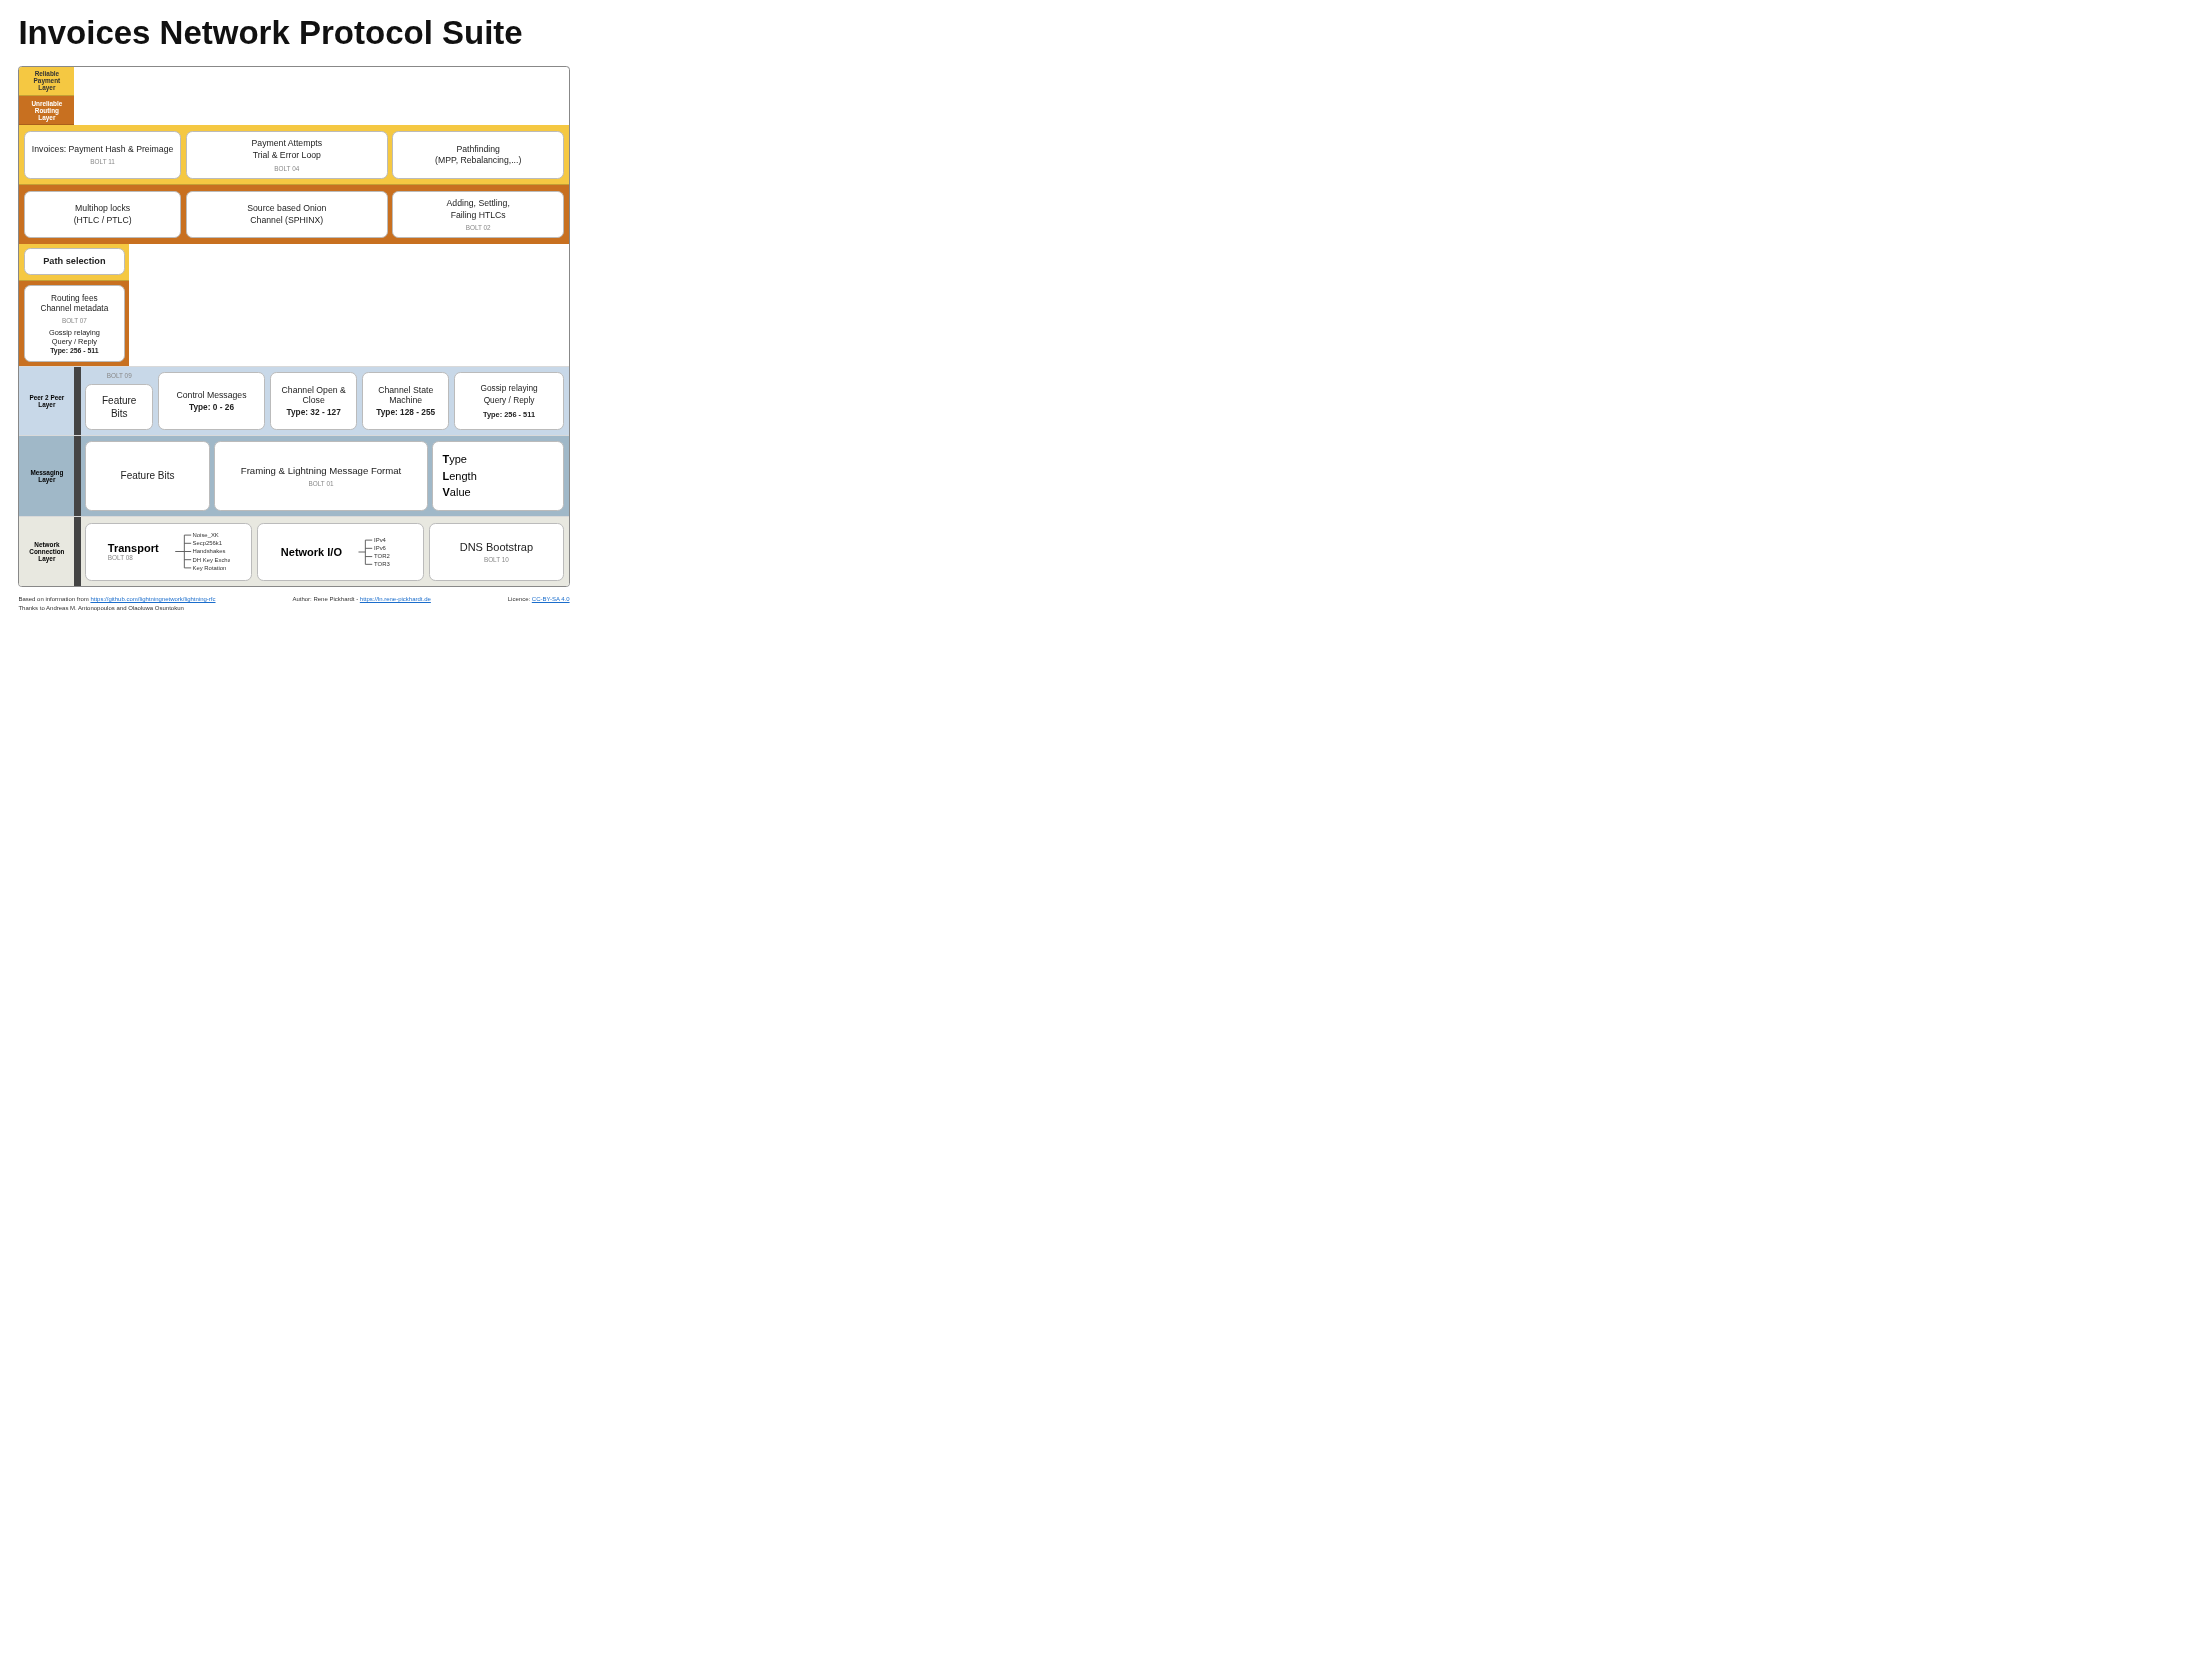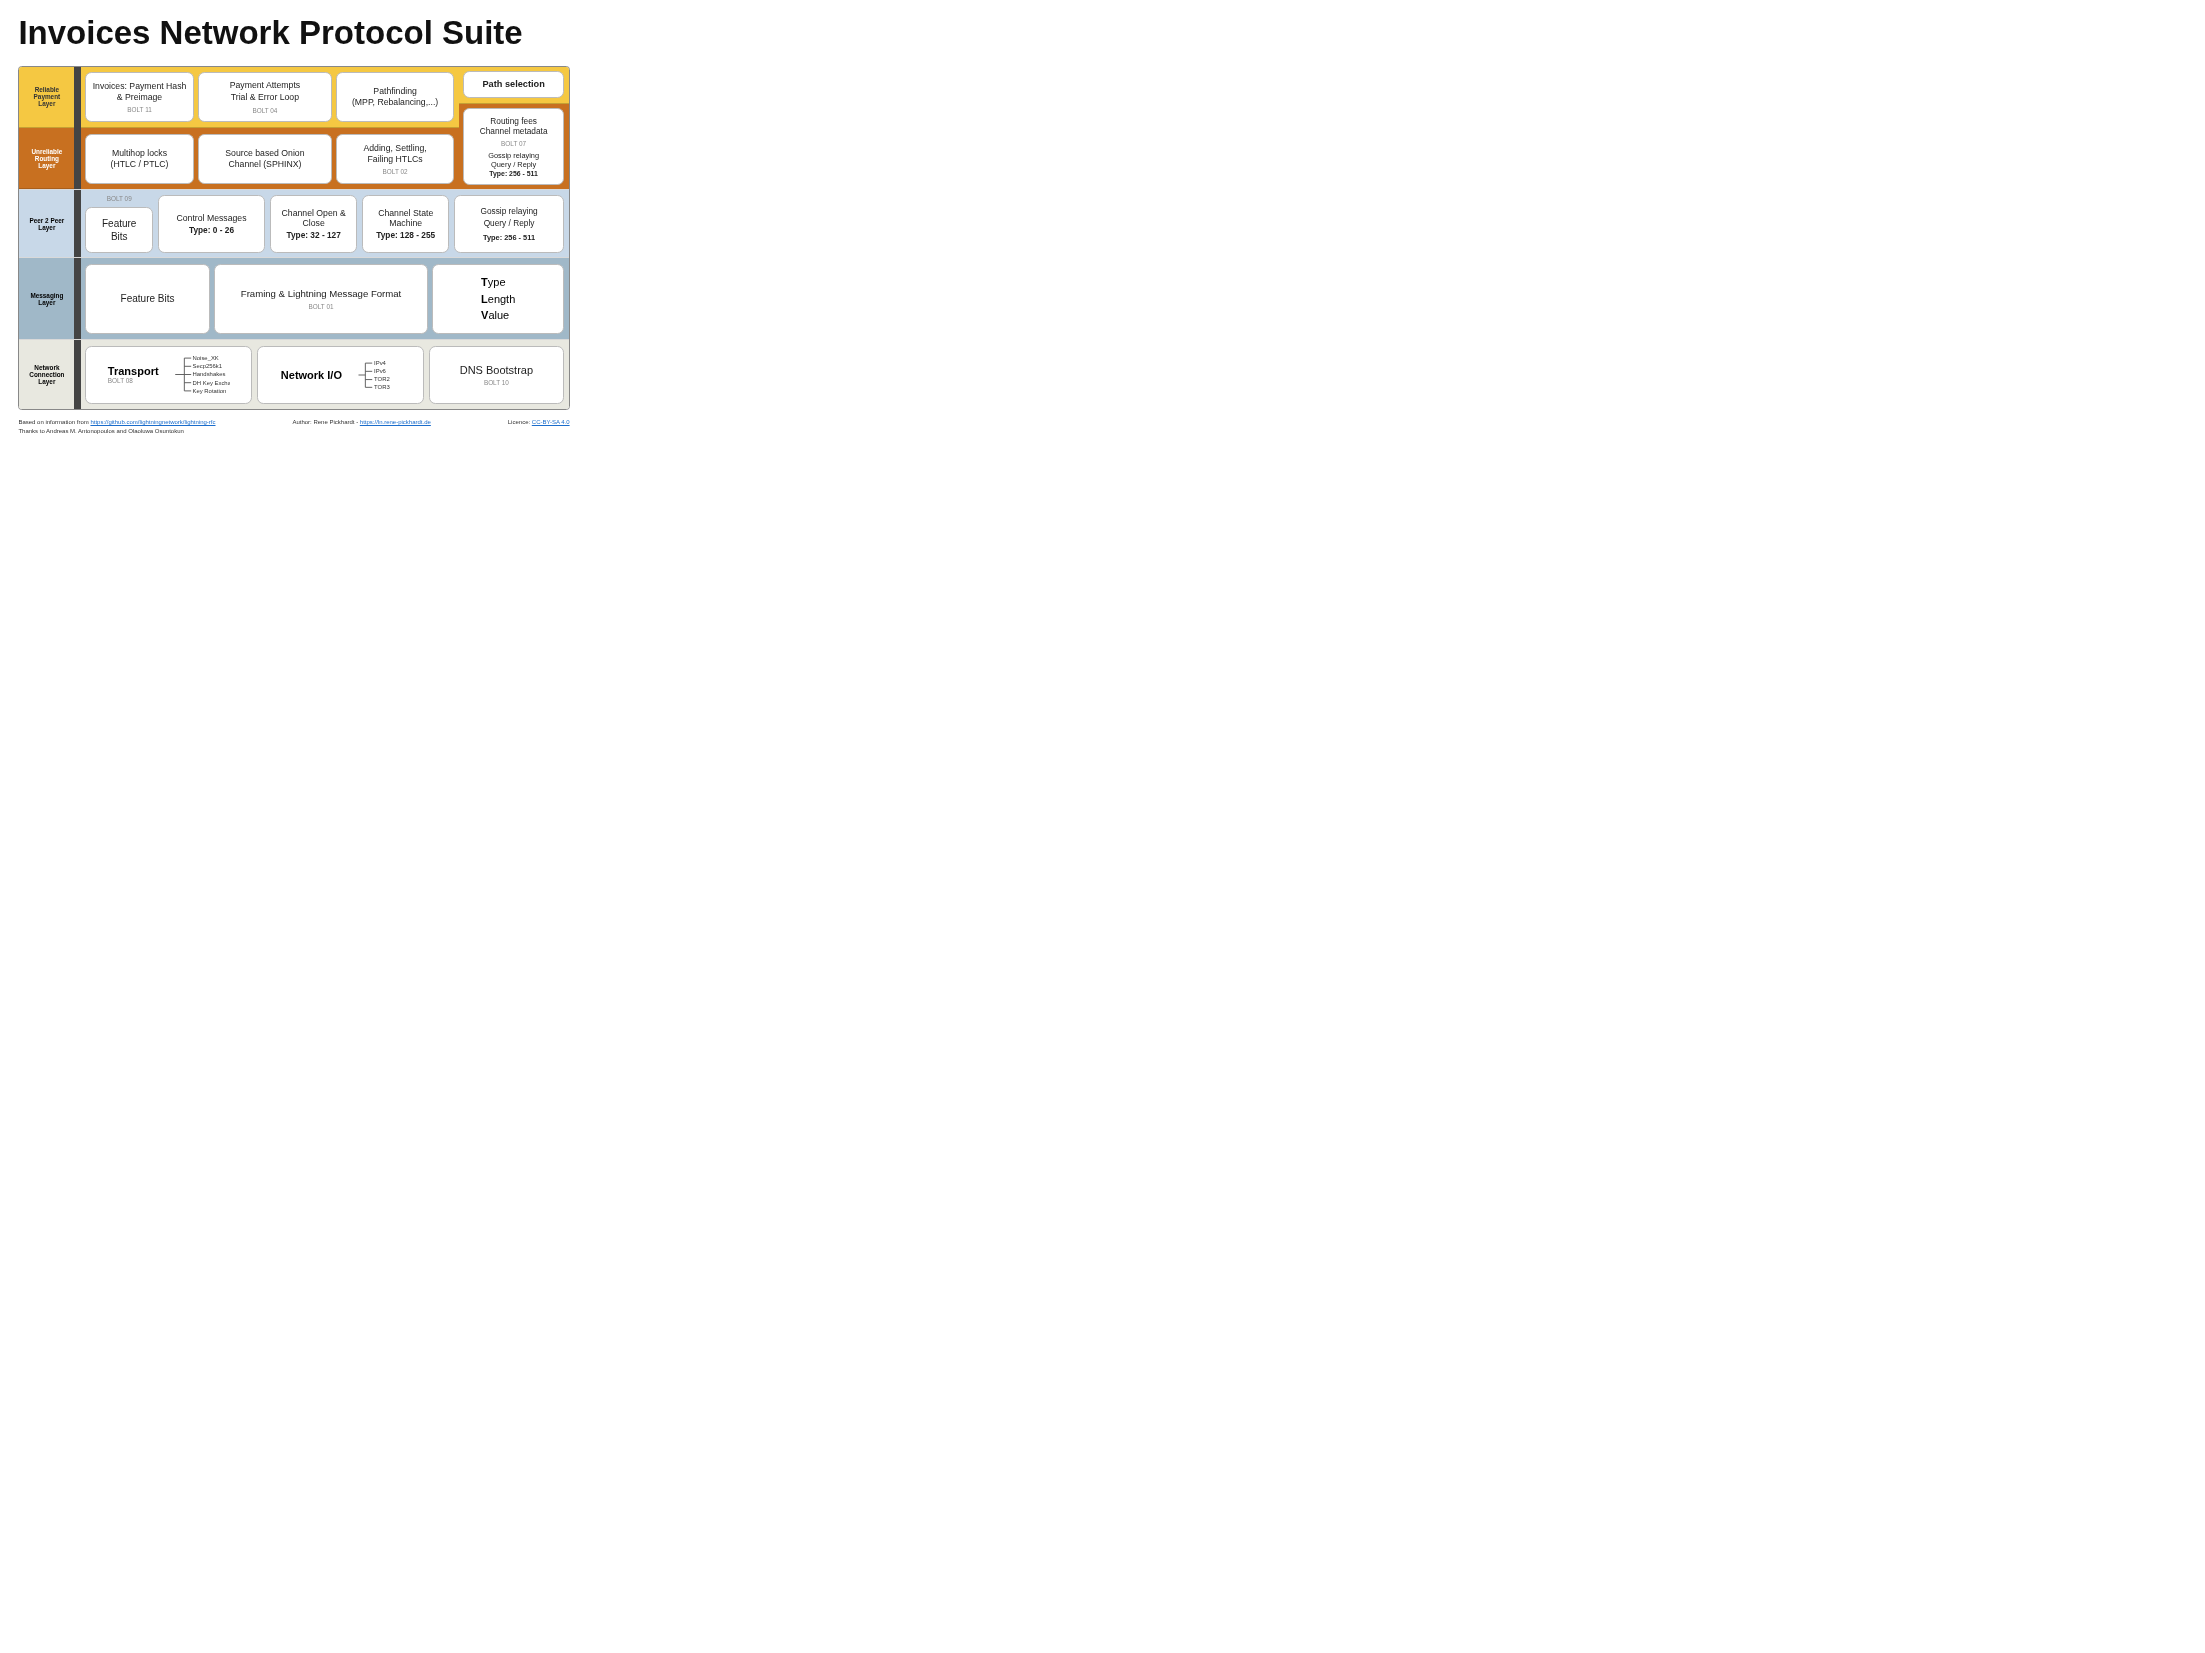--- a/index.html
+++ b/index.html
@@ -79,21 +79,21 @@
     }
     a { color: #1a6dcc; }
   </style>
 </head>
 <body>
 
 <h1>Invoices Network Protocol Suite</h1>
 
 <div class="diagram">
 
-  <div style="display:flex; flex-direction:row;">
+  <div style="display:flex; flex-direction:column;">
 
     <div style="display:flex; flex-direction:column; width:55px; flex-shrink:0;">
       <div class="layer-label-cell" style="background:#f5c842; flex:1; border-bottom:0.9px solid rgba(0,0,0,0.2);">
         <span style="white-space:pre-line; font-size:6.4px; font-weight:bold;">Reliable
 Payment
 Layer</span>
       </div>
       <div class="layer-label-cell" style="background:#c87020; flex:1;">
         <span style="white-space:pre-line; font-size:6.4px; font-weight:bold; color:#fff;">Unreliable
 Routing
@@ -231,21 +231,21 @@
 
       <div class="card" style="flex:1;">
         <span class="card-title" style="font-size:10px;">Feature Bits</span>
       </div>
 
       <div class="card" style="flex:1.8;">
         <div style="font-size:9.6px; color:#222; text-align:center;">Framing &amp; Lightning Message Format</div>
         <div style="font-size:6.4px; color:#888; margin-top:3.7px;">BOLT 01</div>
       </div>
 
-      <div class="card" style="flex:1; flex-direction:row; gap:0; align-items:center; justify-content:center; padding:9.2px;">
+      <div class="card" style="flex:1; flex-direction:row; gap:0; align-items:center; justify-content:flex-start; padding:9.2px;">
         <div style="font-size:11px; line-height:1.5; text-align:left;">
           <div><span style="font-weight:bold;">T</span><span>ype</span></div>
           <div><span style="font-weight:bold;">L</span><span>ength</span></div>
           <div><span style="font-weight:bold;">V</span><span>alue</span></div>
         </div>
       </div>
 
     </div>
 
   </div>

